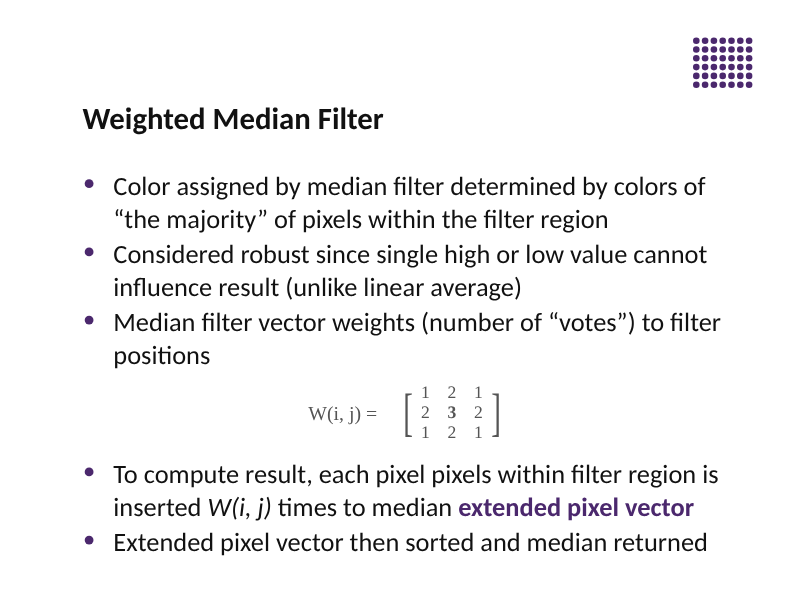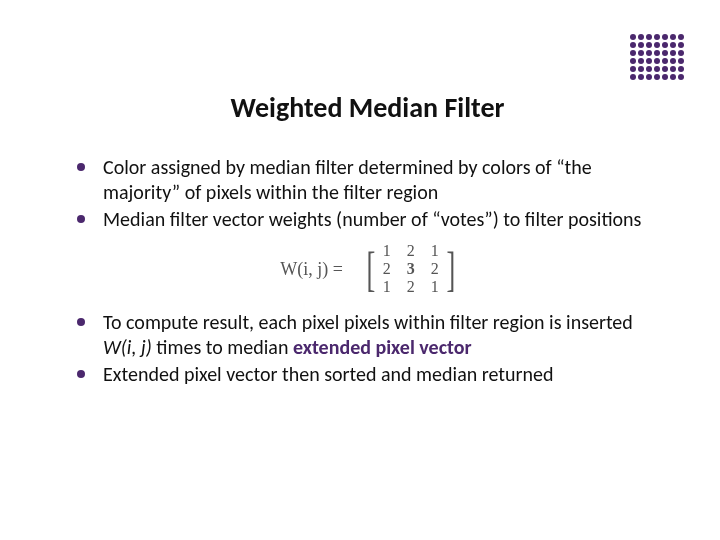--- a/index.html
+++ b/index.html
@@ -35,31 +35,30 @@
     border-radius: 50%;
     background: #4b286d;
     display: block;
   }
   h1.title {
     font-family: "Calibri", "Segoe UI", Arial, sans-serif;
     font-weight: 700;
     font-size: 28px;
     margin: 30px 0 30px 0;
     color: #111;
-    text-align: center;
   }
   ul.bullets {
     list-style: none;
     padding: 0;
     margin: 0;
   }
   ul.bullets > li {
     position: relative;
     padding-left: 28px;
-    font-size: 20px;
+    font-size: 24px;
     line-height: 1.25;
     margin-bottom: 2px;
     color: #111;
   }
   ul.bullets > li::before {
     content: "";
     position: absolute;
     left: 2px;
     top: 8px;
     width: 8px;
@@ -157,20 +156,21 @@
       <span></span>
       <span></span>
       <span></span>
       <span></span>
     </div>
 
   <h1 class="title">Weighted Median Filter</h1>
 
   <ul class="bullets">
     <li>Color assigned by median filter determined by colors of “the majority” of pixels within the filter region</li>
+    <li>Considered robust since single high or low value cannot influence result (unlike linear average)</li>
     <li>Median filter vector weights (number of “votes”) to filter positions</li>
   </ul>
 
   <div class="matrix-wrap">
     <div class="matrix">
       <span class="lhs">W(i, j)  =</span>
       <span class="bracket">[</span>
       <table>
         <tbody>
             <tr>

